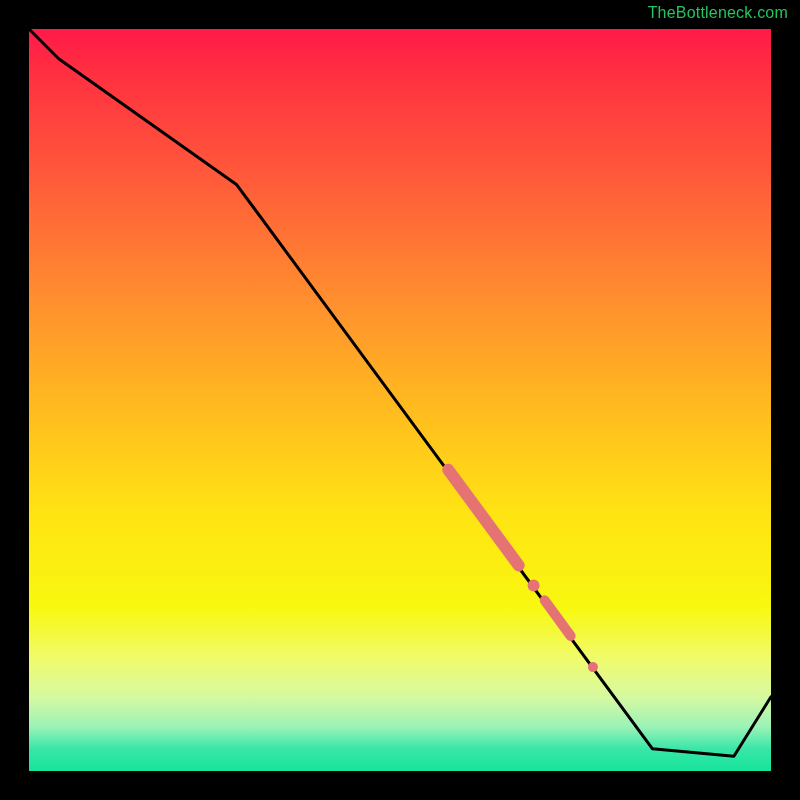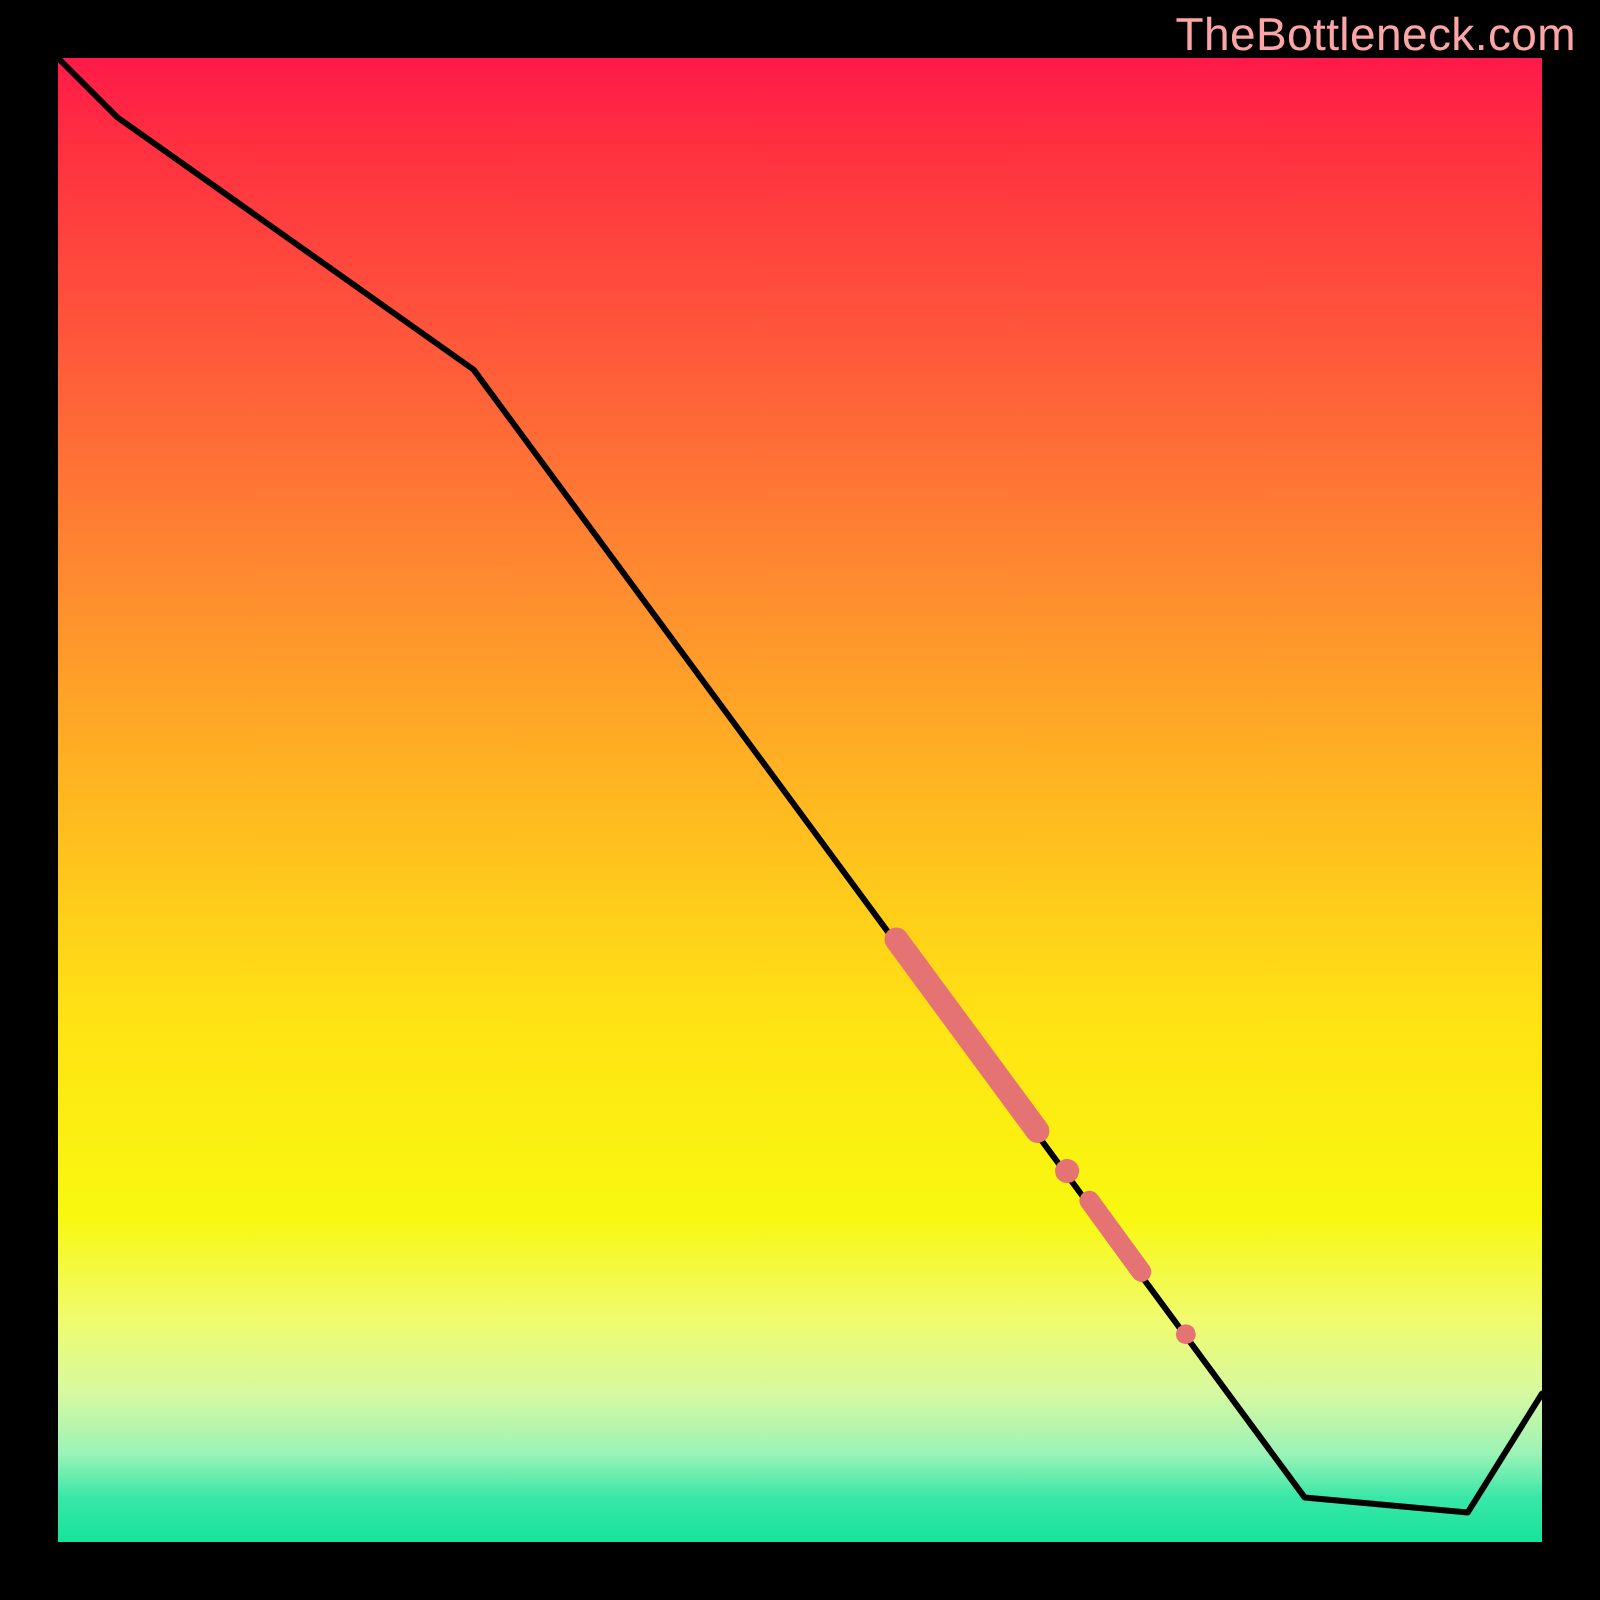--- a/index.html
+++ b/index.html
@@ -37,22 +37,22 @@
       #d6f9a0 90%,
       #9cf3b7 94%,
       #39e7a8 97%,
       #16e39b 100%
     );
   }
   .watermark {
     position: absolute;
     top: 4px;
     right: 12px;
-    color: #fca5a5;
-    font-size: 23px;
+    color: #22c55e;
+    font-size: 16px;
     letter-spacing: 0.2px;
     user-select: none;
   }
   svg.curve {
     position: absolute;
     left: 0;
     top: 0;
     width: 742px;
     height: 742px;
     overflow: visible;

